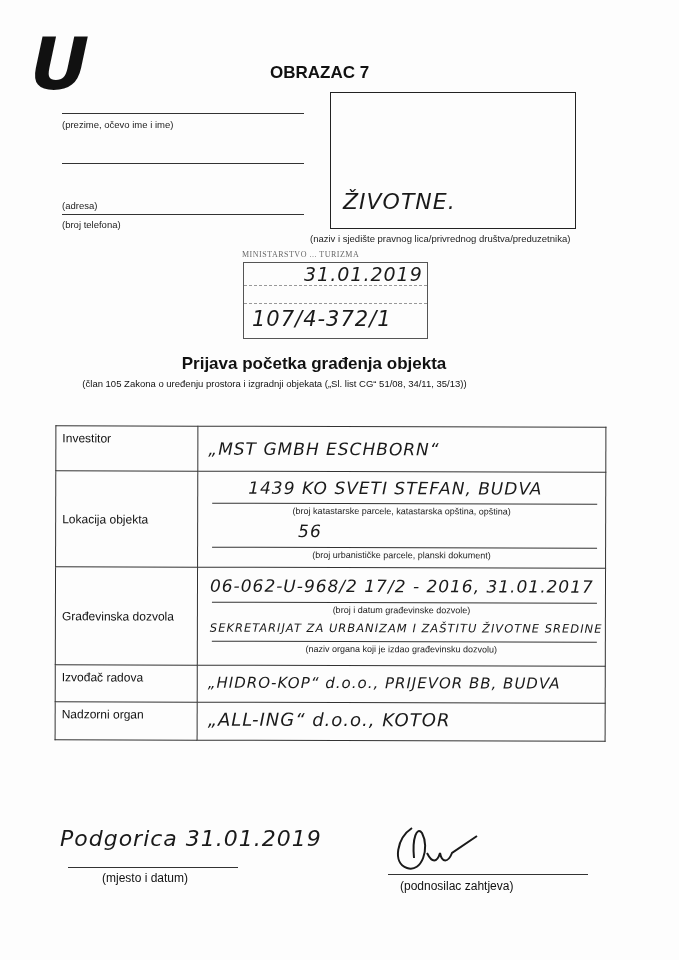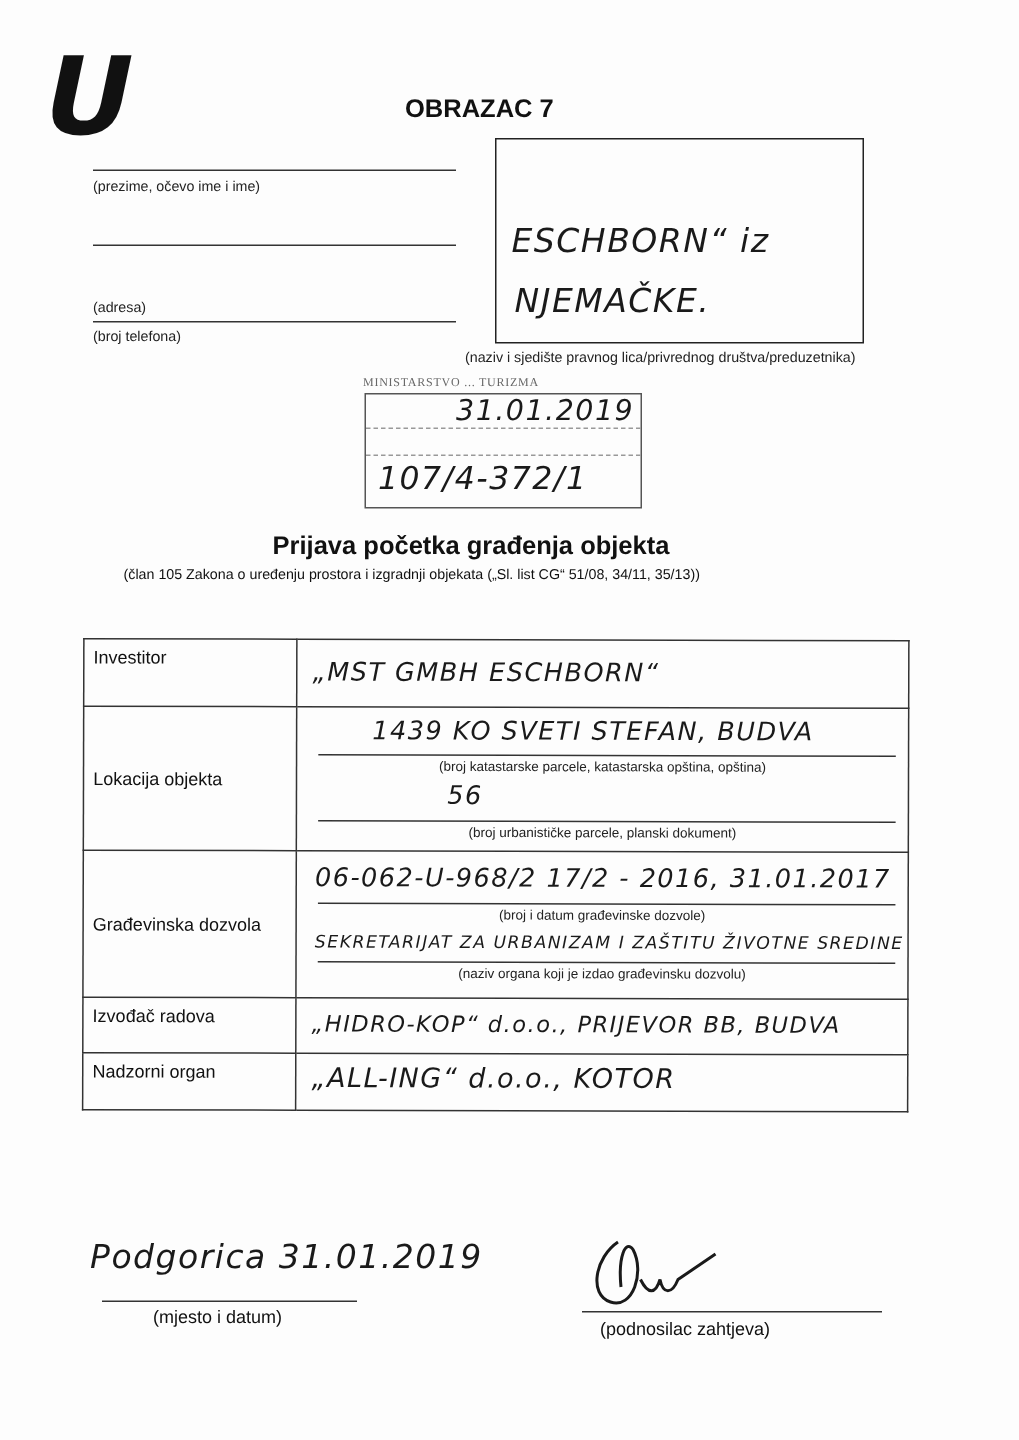--- a/index.html
+++ b/index.html
@@ -33,22 +33,21 @@
 <div class="abs title7">OBRAZAC 7</div>
 
 <div class="line" style="left:62px; top:113px; width:242px;"></div>
 <div class="abs small" style="left:62px; top:119px;">(prezime, očevo ime i ime)</div>
 <div class="line" style="left:62px; top:163px; width:242px;"></div>
 <div class="abs small" style="left:62px; top:169px;margin-top:31px;">(adresa)</div>
 <div class="line" style="left:62px; top:214px; width:242px;"></div>
 <div class="abs small" style="left:62px; top:219px;">(broj telefona)</div>
 
 <div class="abs namebox">
-  <div class="hand" style="left:10px; top:56px;">ESCHBORN“ iz</div>
-  <div class="hand" style="left:12px; top:96px;">NJEMAČKE.</div>
+  <div class="hand" style="left:12px; top:96px;">ŽIVOTNE.</div>
 </div>
 <div class="abs small" style="left:310px; top:233px;">(naziv i sjedište pravnog lica/privrednog društva/preduzetnika)</div>
 
 <div class="abs" style="left:242px; top:250px; font-family:'Liberation Serif', serif; font-size:8px; color:#666; letter-spacing:0.5px;">MINISTARSTVO ... TURIZMA</div>
 <div class="abs stamp">
   <div class="row" style="top:22px;"></div>
   <div class="row" style="top:40px;"></div>
   <div class="hand abs" style="left:60px; top:0px; font-size:19px;">31.01.2019</div>
   <div class="hand abs" style="left:8px; top:44px; font-size:21px;">107/4-372/1</div>
 </div>

